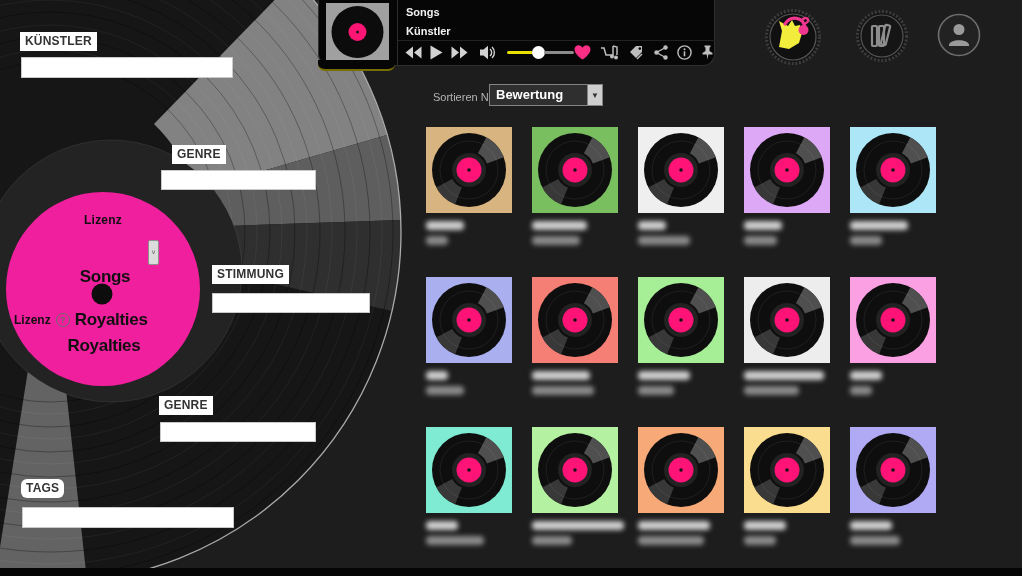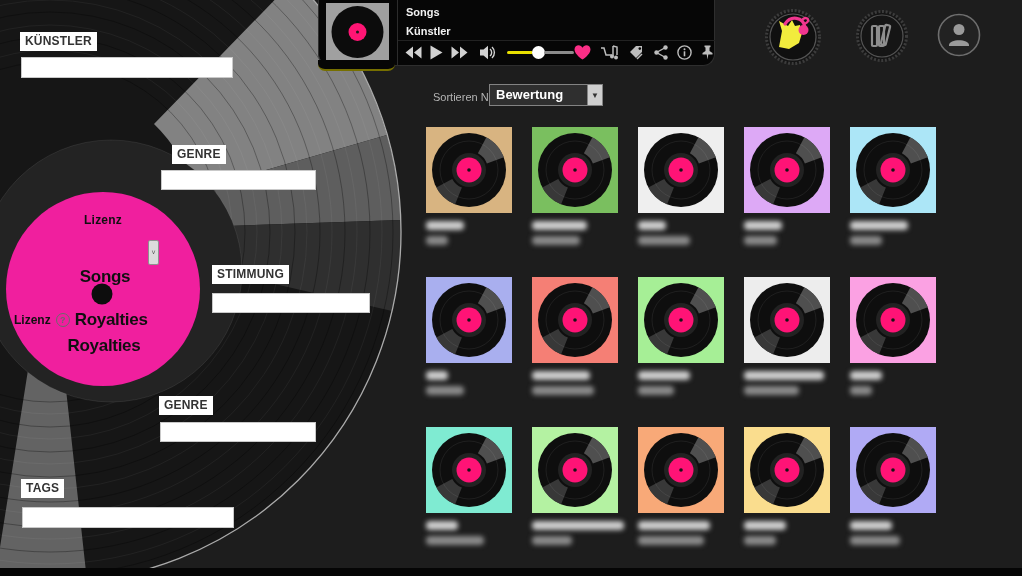--- a/index.html
+++ b/index.html
@@ -34,21 +34,21 @@
   .f-input { position:absolute; background:#ffffff; border:1px solid #c9c9c9; height:21px; z-index:3;
              font-size:12px; padding:0 4px; color:#222; }
   #lbl-kuenstler { left:20px;  top:32px;  }
   #in-kuenstler  { left:21px;  top:57px;  width:212px; }
   #lbl-genre     { left:172px; top:145px; }
   #in-genre      { left:161px; top:170px; width:155px; height:20px; }
   #lbl-stimmung  { left:212px; top:265px; }
   #in-stimmung   { left:212px; top:293px; width:158px; height:20px; }
   #lbl-farbe     { left:159px; top:396px; }
   #in-farbe      { left:160px; top:422px; width:156px; height:20px; }
-  #lbl-tags      { left:21px;  top:479px; }
+  #lbl-tags      { left:21px;  top:479px;border-radius:6px; }
   #in-tags       { left:22px;  top:507px; width:212px; }
 
   
   #player { position:absolute; left:318px; top:-1px; width:397px; height:67px; background:#060606;
             border:1px solid #2e2e2e; border-top:none; border-radius:0 0 12px 12px; z-index:6; }
   #thumb-ext { position:absolute; left:318px; top:60px; width:77px; height:11px; background:#060606;
                border-radius:0 0 7px 7px; border-bottom:2px solid #766f00; z-index:6; }
   #thumb { position:absolute; left:7px; top:4px; width:63px; height:58px; background:#a0a0a0; }
   #p-divider { position:absolute; left:78px; top:0; width:1px; height:66px; background:#2c2c2c; }
   #p-title  { position:absolute; left:87px; top:7px;  font-size:11px; font-weight:bold; color:#f2f2f2; }

